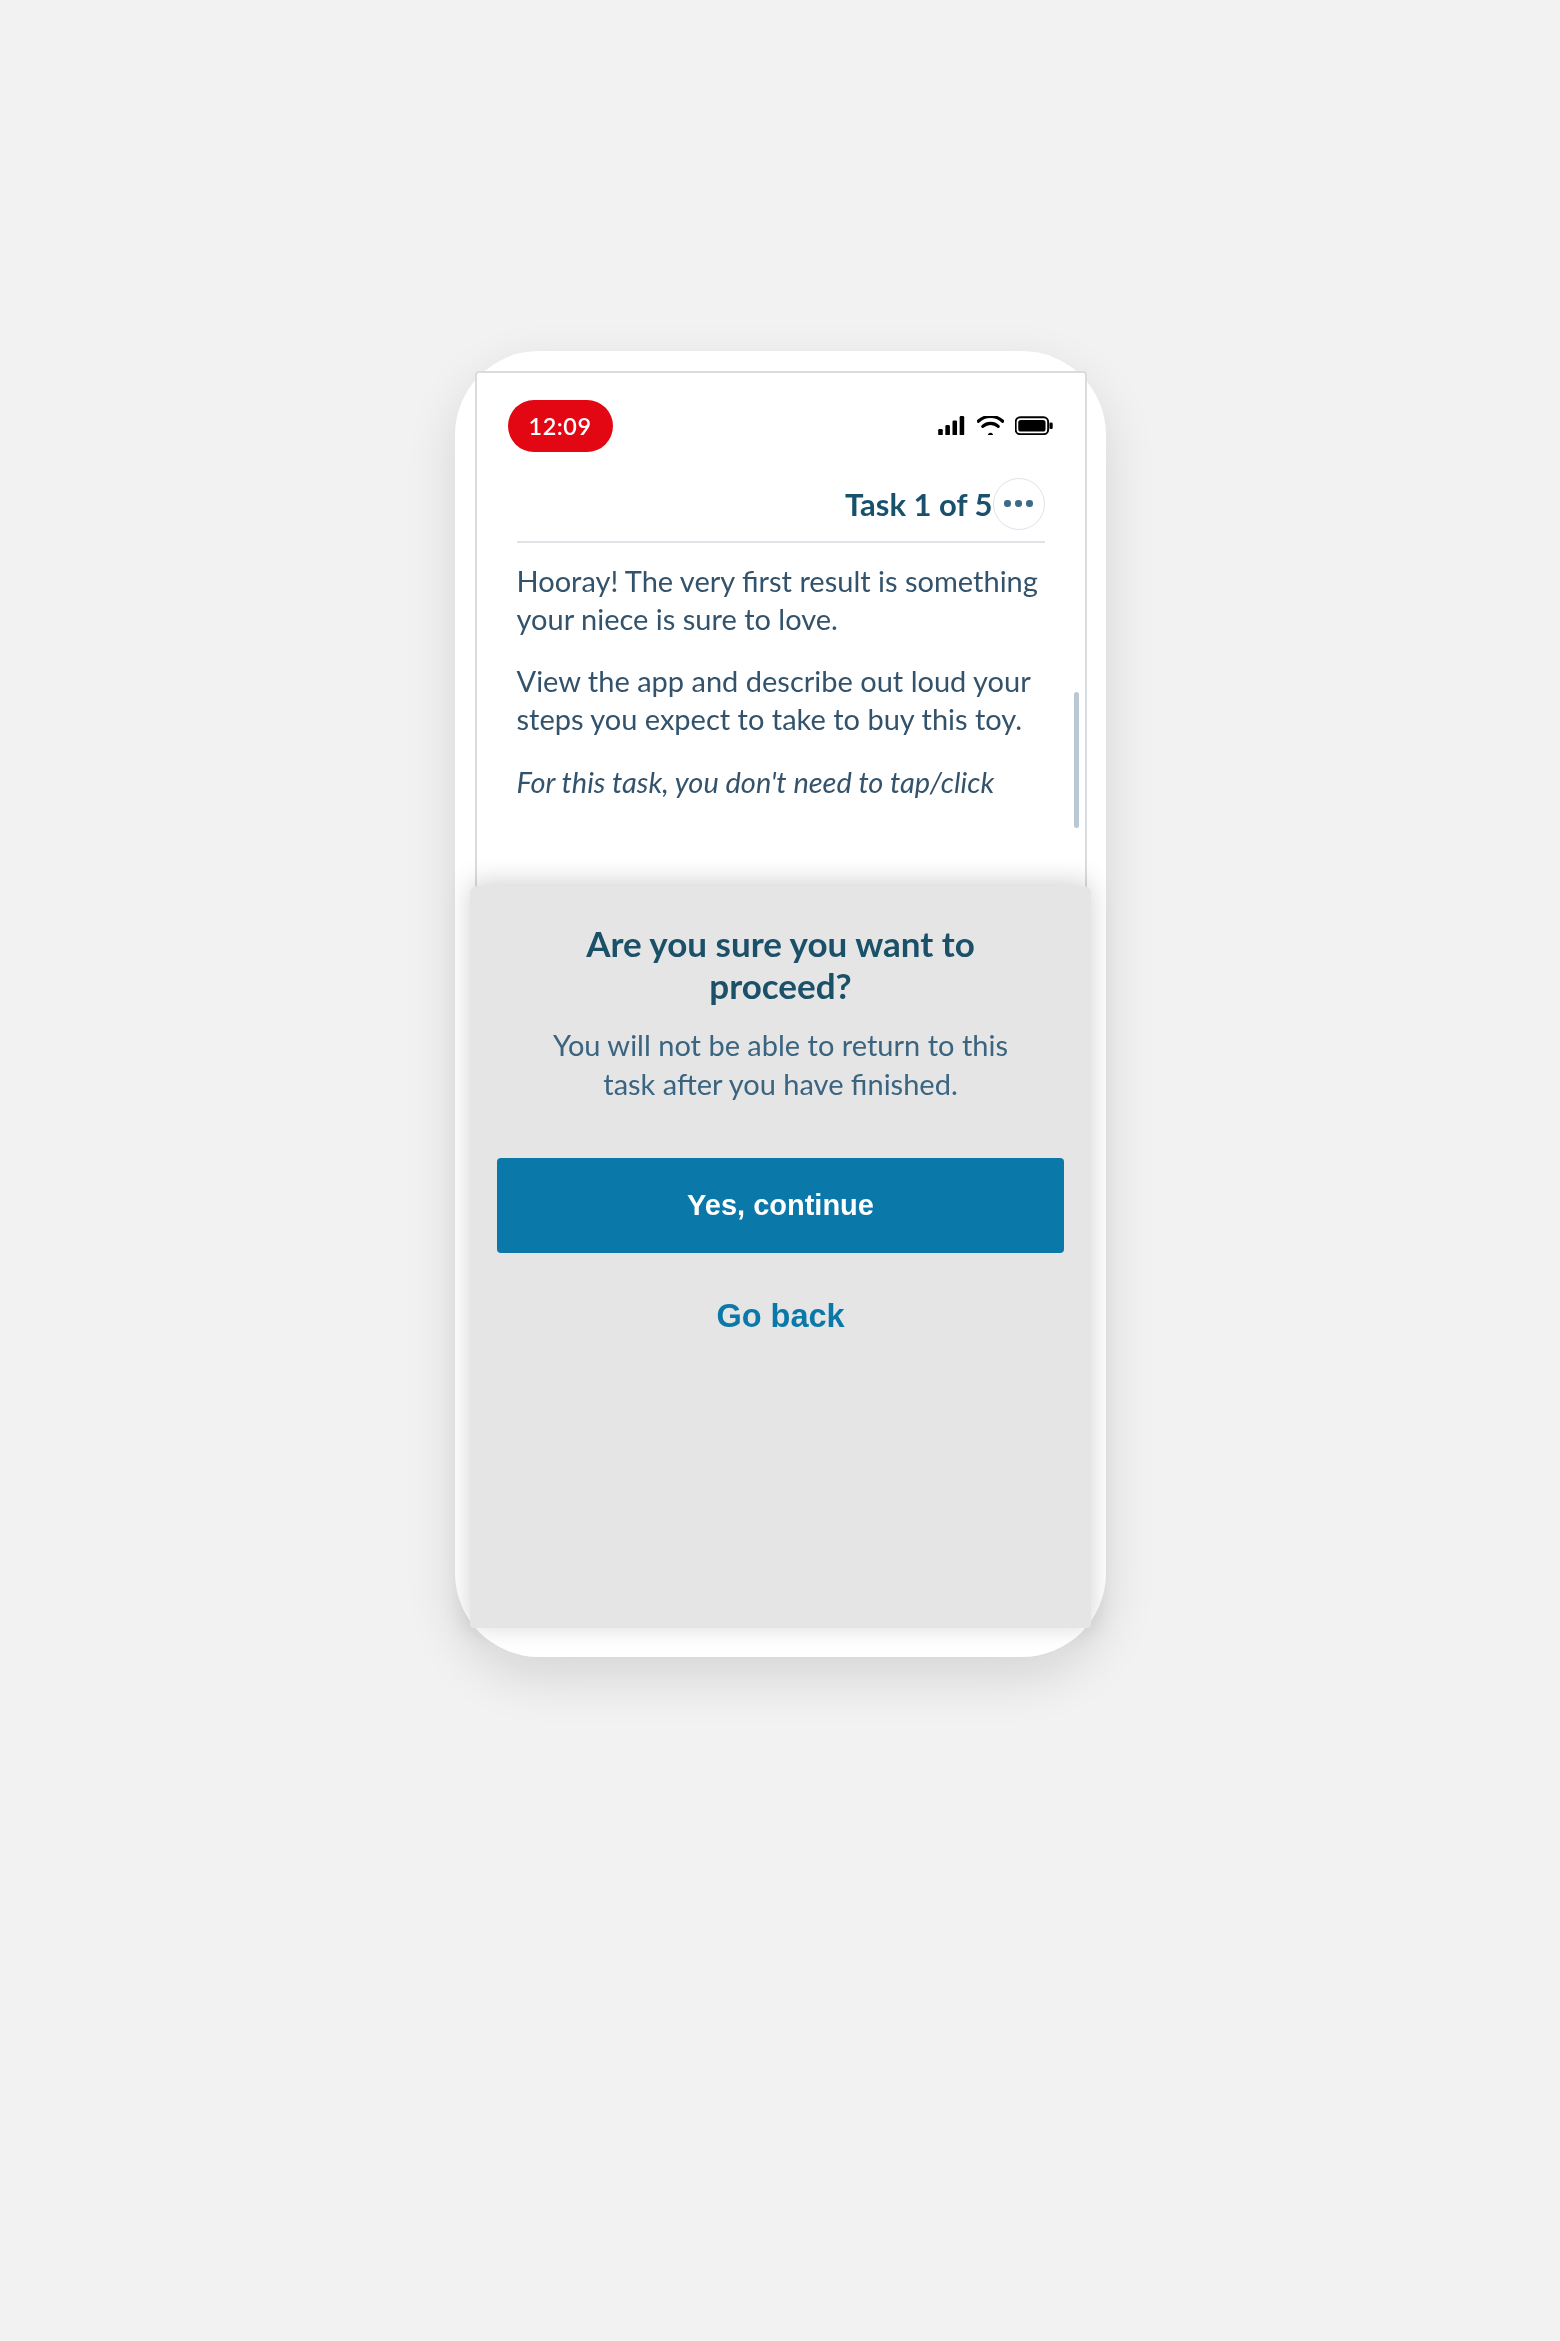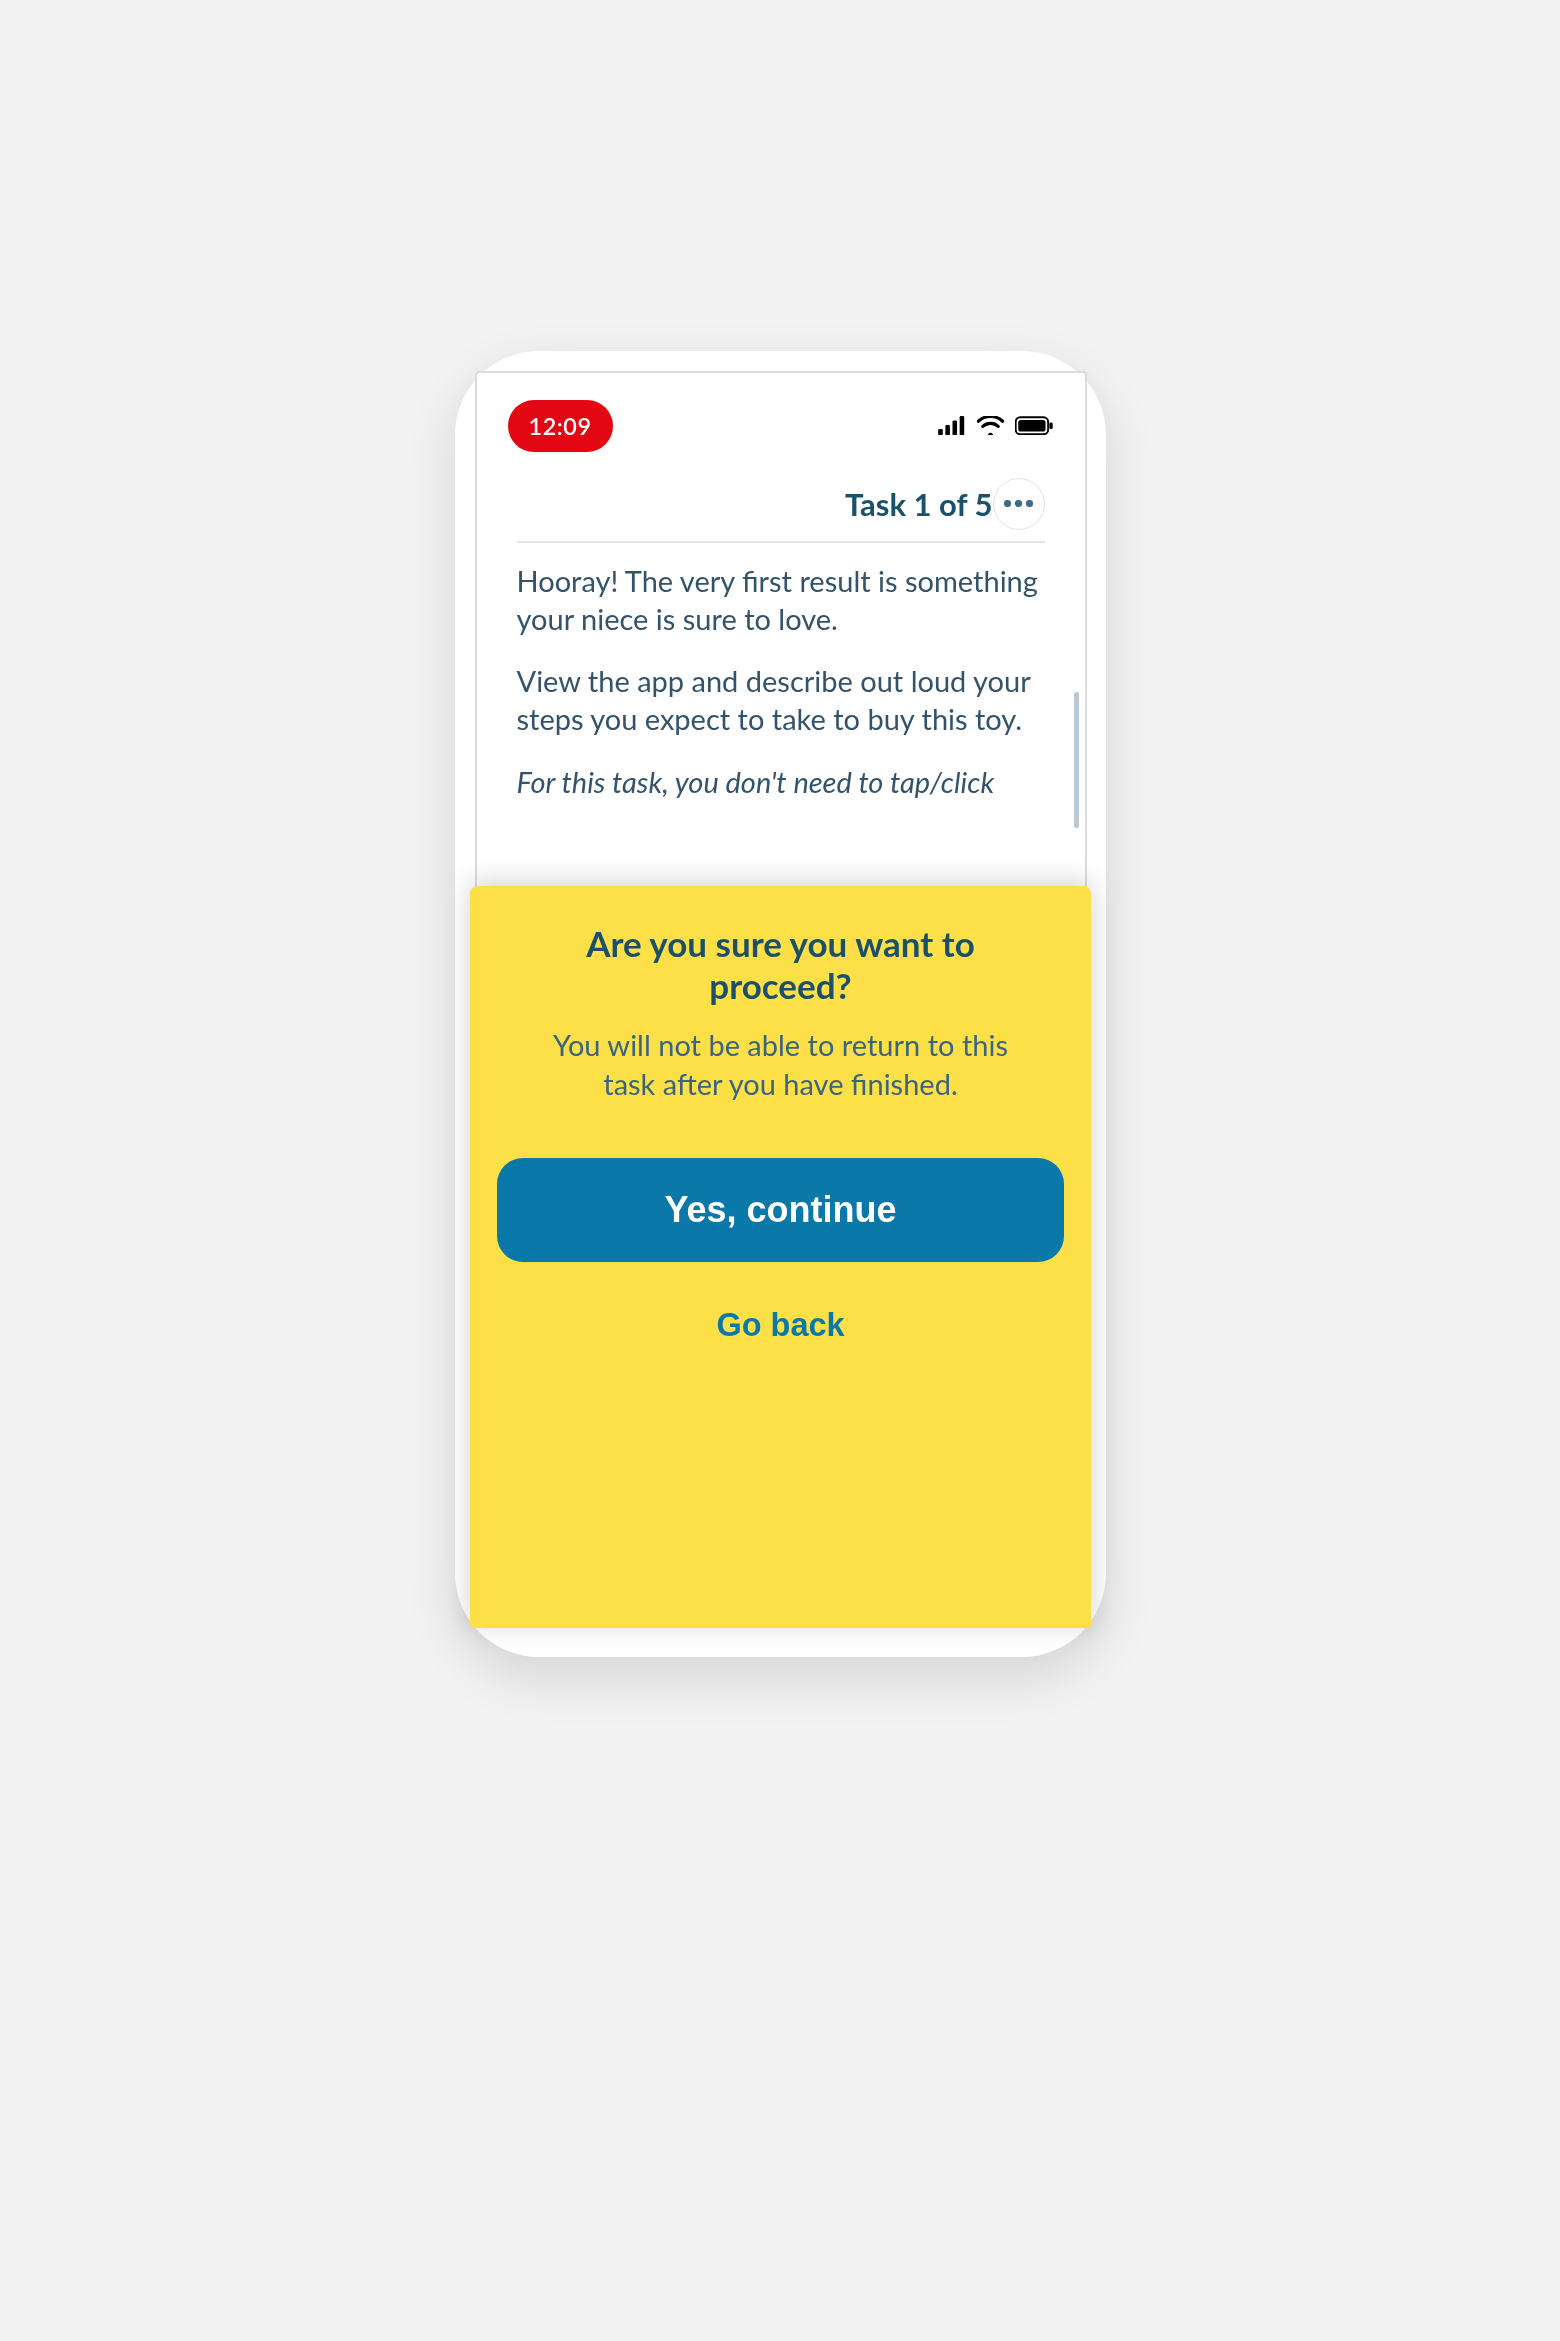--- a/index.html
+++ b/index.html
@@ -112,21 +112,21 @@
       height: 136px;
       background: #b9c8d3;
       border-radius: 2.6px;
     }
     .modal {
       position: absolute;
       left: -6.5px;
       right: -6.5px;
       top: 513px;
       bottom: -2.6px;
-      background: #fde047;
+      background: #e5e5e5;
       border-radius: 7.8px 7.8px 3.9px 3.9px;
       box-shadow: 0 -3.9px 26px rgba(0,0,0,0.18);
       padding: 36px 27px 39px 27px;
       text-align: center;
     }
     .modal-title {
       color: #1a5068;
       font-size: 35px;
       font-weight: 700;
       line-height: 1.22;
@@ -137,24 +137,24 @@
       color: #3a6480;
       font-size: 29px;
       line-height: 1.35;
       margin: 0 auto 55px auto;
       max-width: 468px;
     }
     .btn-primary {
       width: 100%;
       background: #0a78a8;
       color: #ffffff;
-      font-size: 36px;
+      font-size: 29px;
       font-weight: 700;
       border: none;
-      border-radius: 26px;
+      border-radius: 4px;
       padding: 31px 13px;
       cursor: pointer;
       margin-bottom: 45px;
     }
     .btn-secondary {
       background: none;
       border: none;
       color: #0a78a8;
       font-size: 32.5px;
       font-weight: 700;

